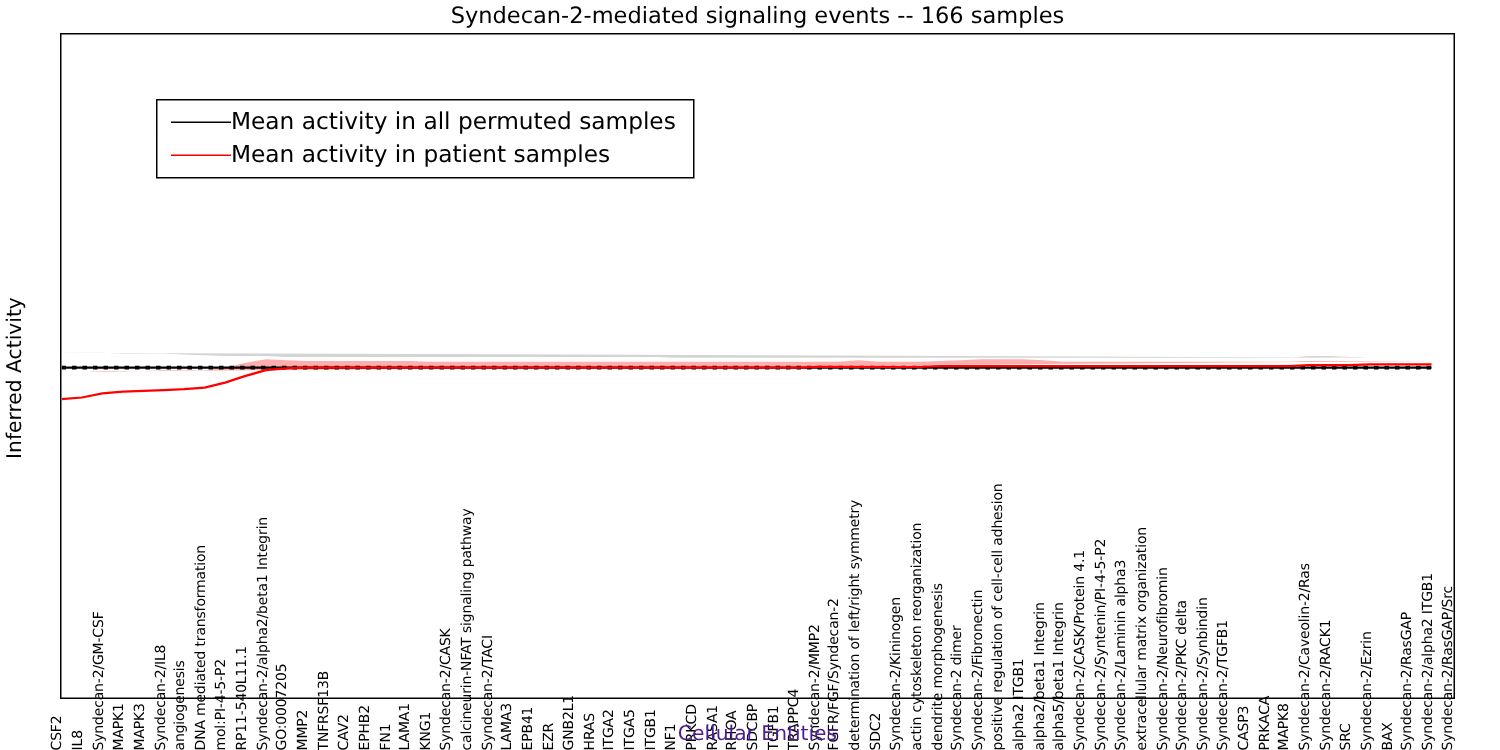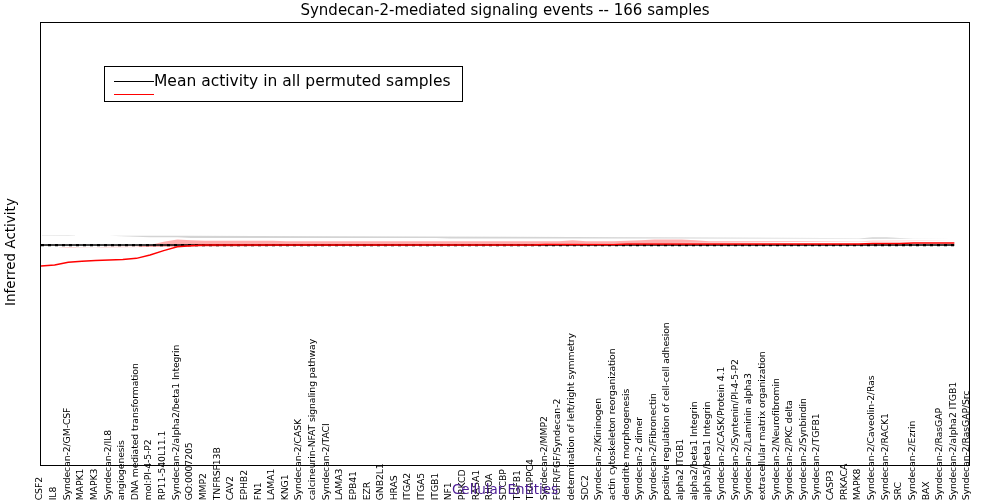--- a/index.html
+++ b/index.html
@@ -101,20 +101,21 @@
         </g>
     </svg>
 
     <div id="legend">
       <div class="legend-row">
         <span class="legend-swatch" style="border-top-color:#000000"></span>
         <span class="legend-text">Mean activity in all permuted samples</span>
       </div>
       <div class="legend-row">
         <span class="legend-swatch" style="border-top-color:#ff0000"></span>
+        <span class="legend-text">Mean activity in patient samples</span>
       </div>
     </div>
 
     <div id="ytick-marks">
         <div class="ytick-mark" style="top: 0px;"></div>
         <div class="ytick-mark" style="top: 55.25px;"></div>
         <div class="ytick-mark" style="top: 110.5px;"></div>
         <div class="ytick-mark" style="top: 165.75px;"></div>
         <div class="ytick-mark" style="top: 221px;"></div>
         <div class="ytick-mark" style="top: 276.25px;"></div>

